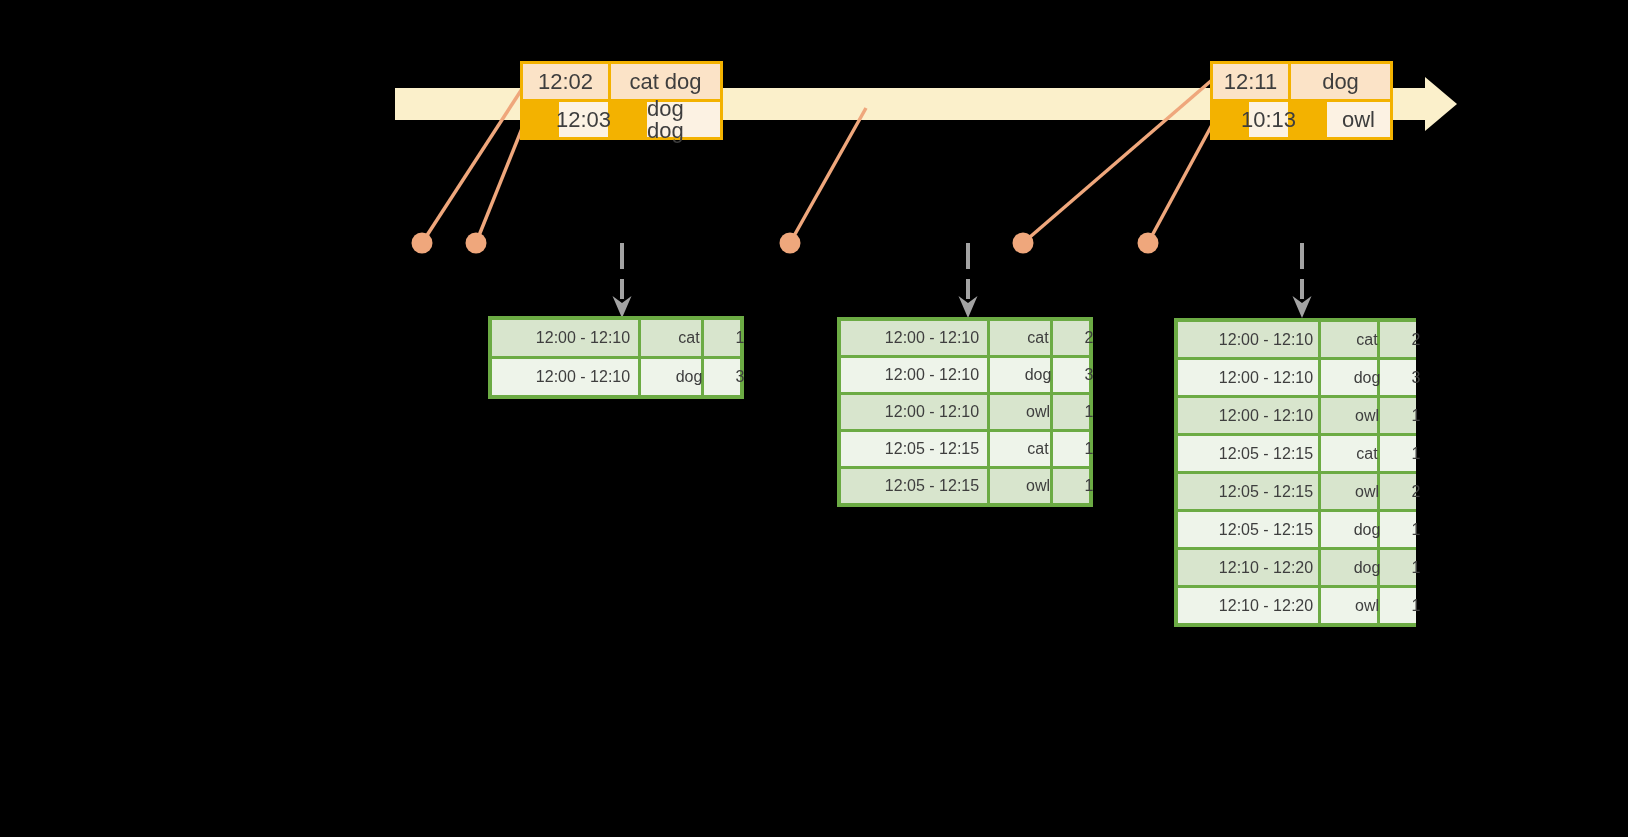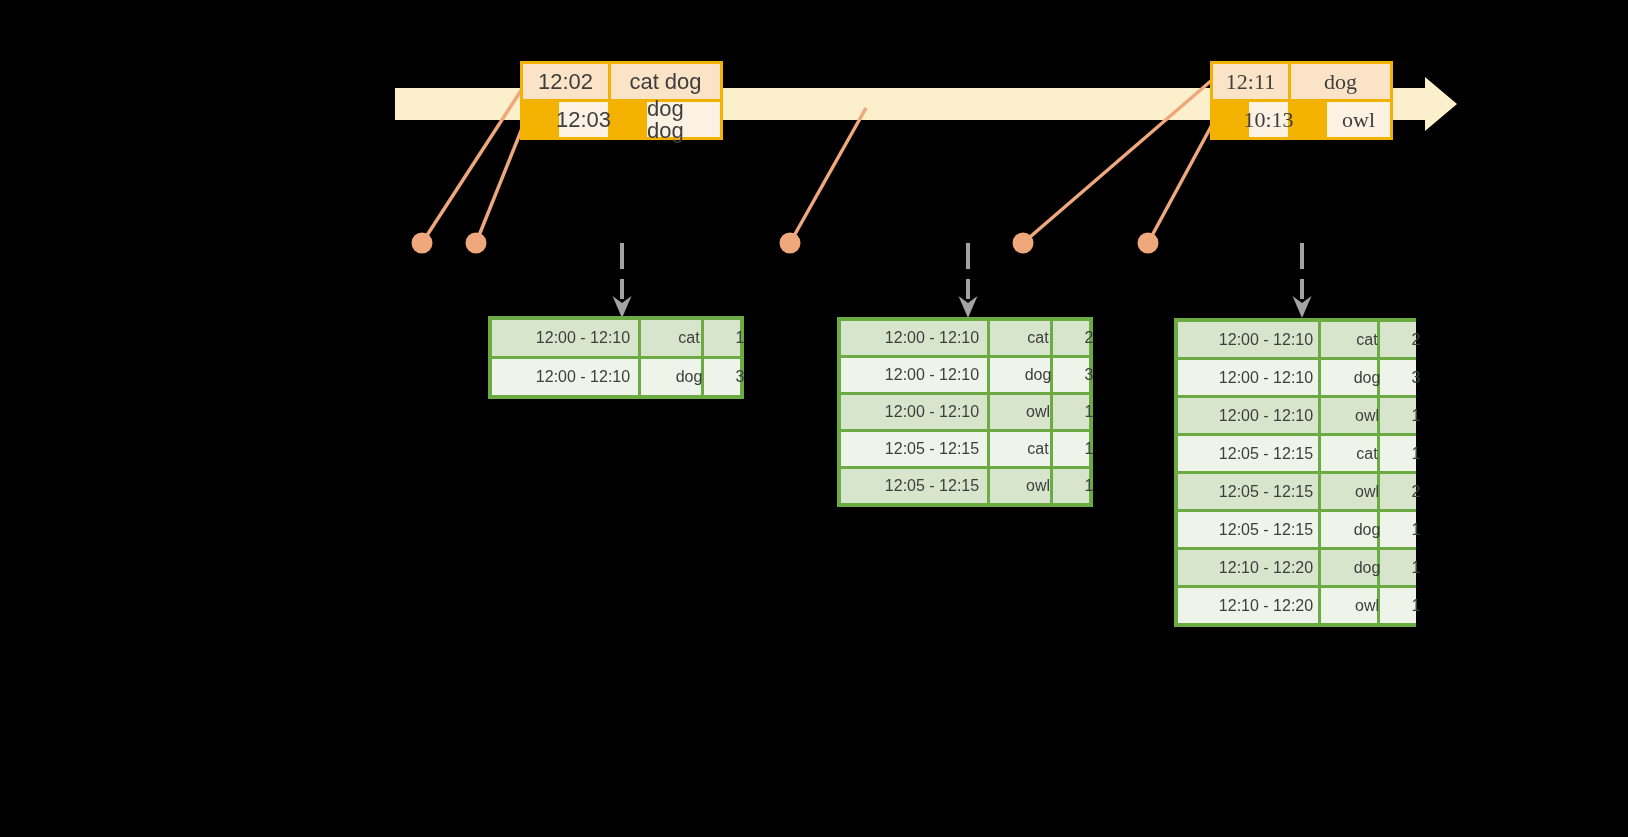--- a/index.html
+++ b/index.html
@@ -16,21 +16,21 @@
   .tline{stroke:var(--trigger-arrow,#a3a3a3);stroke-width:4px;}
   .thead{fill:var(--trigger-arrow,#a3a3a3);}
 
   
   .etable{position:absolute;display:grid;gap:3px;padding:3px;background:var(--event-border,#f3b200);}
   .etable .cell{display:flex;align-items:center;justify-content:center;font-size:22px;line-height:1;}
   .etable .dark{background:var(--event-row-dark,#fbe3c7);}
   .etable .light{background:var(--event-row-light,#fcf2e3);margin-left:36px;}
   #event-table-1{left:520px;top:61px;grid-template-columns:85px 109px;grid-auto-rows:35px;}
   #event-table-2{left:864px;top:81px;grid-template-columns:86px 108px;grid-auto-rows:34px;}
-  #event-table-3{left:1210px;top:61px;grid-template-columns:75px 99px;grid-auto-rows:35px;font-family:Liberation Serif, serif;}
+  #event-table-3{left:1210px;top:61px;grid-template-columns:75px 99px;grid-auto-rows:35px;}
 
   
   .gtable{position:absolute;display:grid;gap:3px;padding:4px;background:var(--result-border,#6cab44);}
   .gtable .cell{display:flex;align-items:center;justify-content:center;font-size:16px;line-height:1;padding-left:36px;}
   .gtable .dark{background:var(--result-row-dark,#d8e5cd);}
   .gtable .light{background:var(--result-row-light,#eef4ea);}
   #result-table-1{left:488px;top:316px;grid-template-columns:146px 60px 36px;grid-auto-rows:36px;}
   #result-table-2{left:837px;top:317px;grid-template-columns:146px 60px 36px;grid-auto-rows:34px;}
   #result-table-3{left:1174px;top:318px;grid-template-columns:140px 56px 32px;grid-auto-rows:35px;}
 </style>

